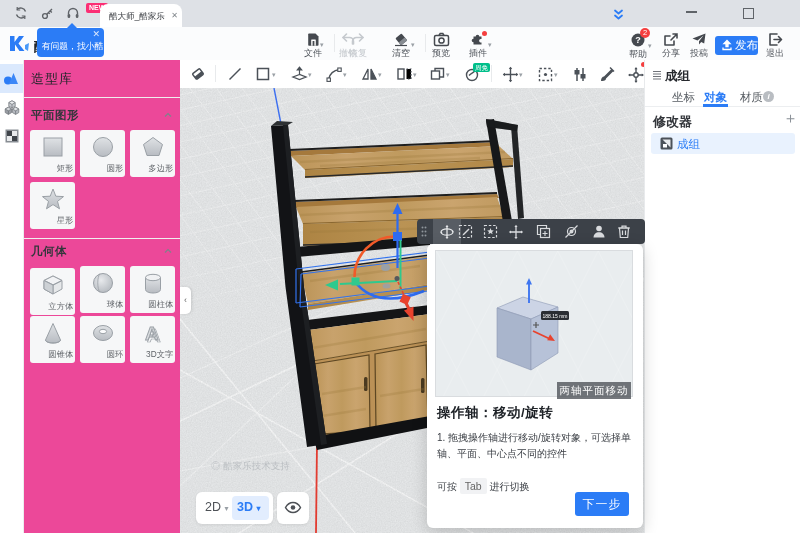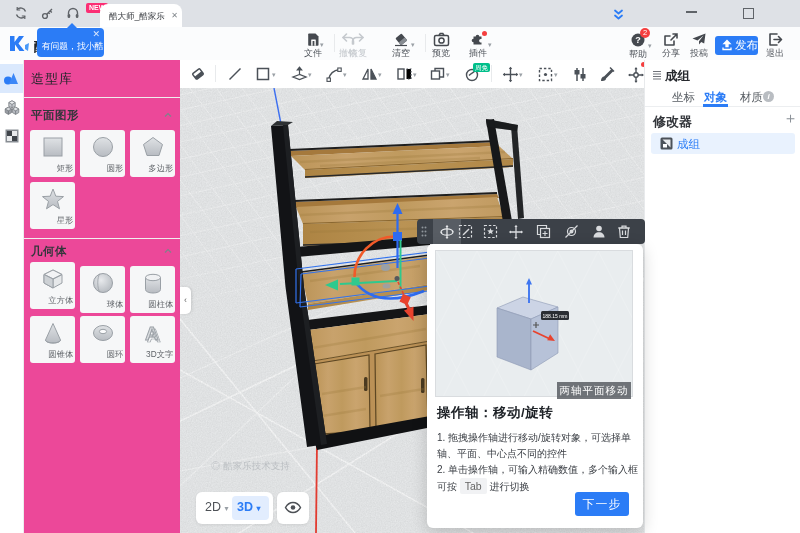--- a/index.html
+++ b/index.html
@@ -273,21 +273,21 @@
         <svg width="24" height="26" viewBox="0 0 24 26">
           <path d="M12 2.5 21.5 9.5 18 20.5H6L2.5 9.5z" fill="url(#gs)" stroke="#9aa0a6"></path>
         </svg>
         <span class="lb">多边形</span>
       </div>
     <div class="abs" style="left:0;top:178px;width:156px;height:1px;background:#efefef;"></div>
     <div class="sech" style="top:184px;">几何体</div>
     <svg class="chev" style="top:187px;" viewBox="0 0 8 8">
         <path d="M1 5.5 4 2.5 7 5.5" fill="none" stroke="#7e8389" stroke-width="1.2"></path>
       </svg>
-    <div class="cell" style="left:6px;top:202px;">
+    <div class="cell" style="left:6px;top:208px;">
         <svg width="26" height="26" viewBox="0 0 26 26">
           <path d="M13 3 22 7.5V16L13 21 4 16V7.5z" fill="#e6e8ea" stroke="#9aa0a6"></path>
           <path d="M13 3 22 7.5 13 12 4 7.5z" fill="#f2f3f5" stroke="#9aa0a6"></path>
           <path d="M13 12v9M13 12 22 7.5M13 12 4 7.5" stroke="#9aa0a6" fill="none"></path>
           <path d="M13 12 4 7.5V16l9 5z" fill="#cdd1d5" stroke="#9aa0a6"></path>
         </svg>
         <span class="lb">立方体</span>
       </div>
     <div class="cell" style="left:56px;top:206px;">
         <svg width="26" height="26" viewBox="0 0 26 26">
@@ -714,21 +714,21 @@
         <path d="M93 52v-19" stroke="#3f76f0" stroke-width="1.9"></path>
         <path d="M93 27l-3 6.5h6z" fill="#3f76f0"></path>
         <path d="M97 80l16 7.5" stroke="#e8432e" stroke-width="1.9"></path>
         <path d="M119 90l-7.8-0.8 2.9-6z" fill="#e8432e"></path>
         <rect x="105" y="60" width="28" height="9" rx="1.5" fill="#2a2d33"></rect>
         <text x="119" y="66.5" font-size="5" fill="#fff" text-anchor="middle" font-family="Liberation Sans">188.15 mm</text>
         <path d="M97 74h6M100 71v6" stroke="#555" stroke-width="1.2"></path>
       </svg>
       <div id="pcap">两轴平面移动</div>
     </div>
-    <div id="pbody"><span style="white-space:nowrap">1. 拖拽操作轴进行移动/旋转对象，可选择单</span><br><span style="white-space:nowrap">轴、平面、中心点不同的控件</span><br><span style="white-space:nowrap">2. 单击操作轴，可输入精确数值，多个输入框</span><br><span style="white-space:nowrap">可按 <span class="tabpill">Tab</span> 进行切换</span></div>
+    <div id="pbody"><span style="white-space:nowrap">1. 拖拽操作轴进行移动/旋转对象，可选择单</span><br><span style="white-space:nowrap">轴、平面、中心点不同的控件</span><br><br><span style="white-space:nowrap">可按 <span class="tabpill">Tab</span> 进行切换</span></div>
     <div id="pbtn">下一步</div>
   </div>
   <div class="abs" id="bubble">
       <span class="arr"></span>
       <span class="tx">有问题，找小酷</span>
       <span class="x">✕</span>
     </div>
 </div>
 
 </body></html>

